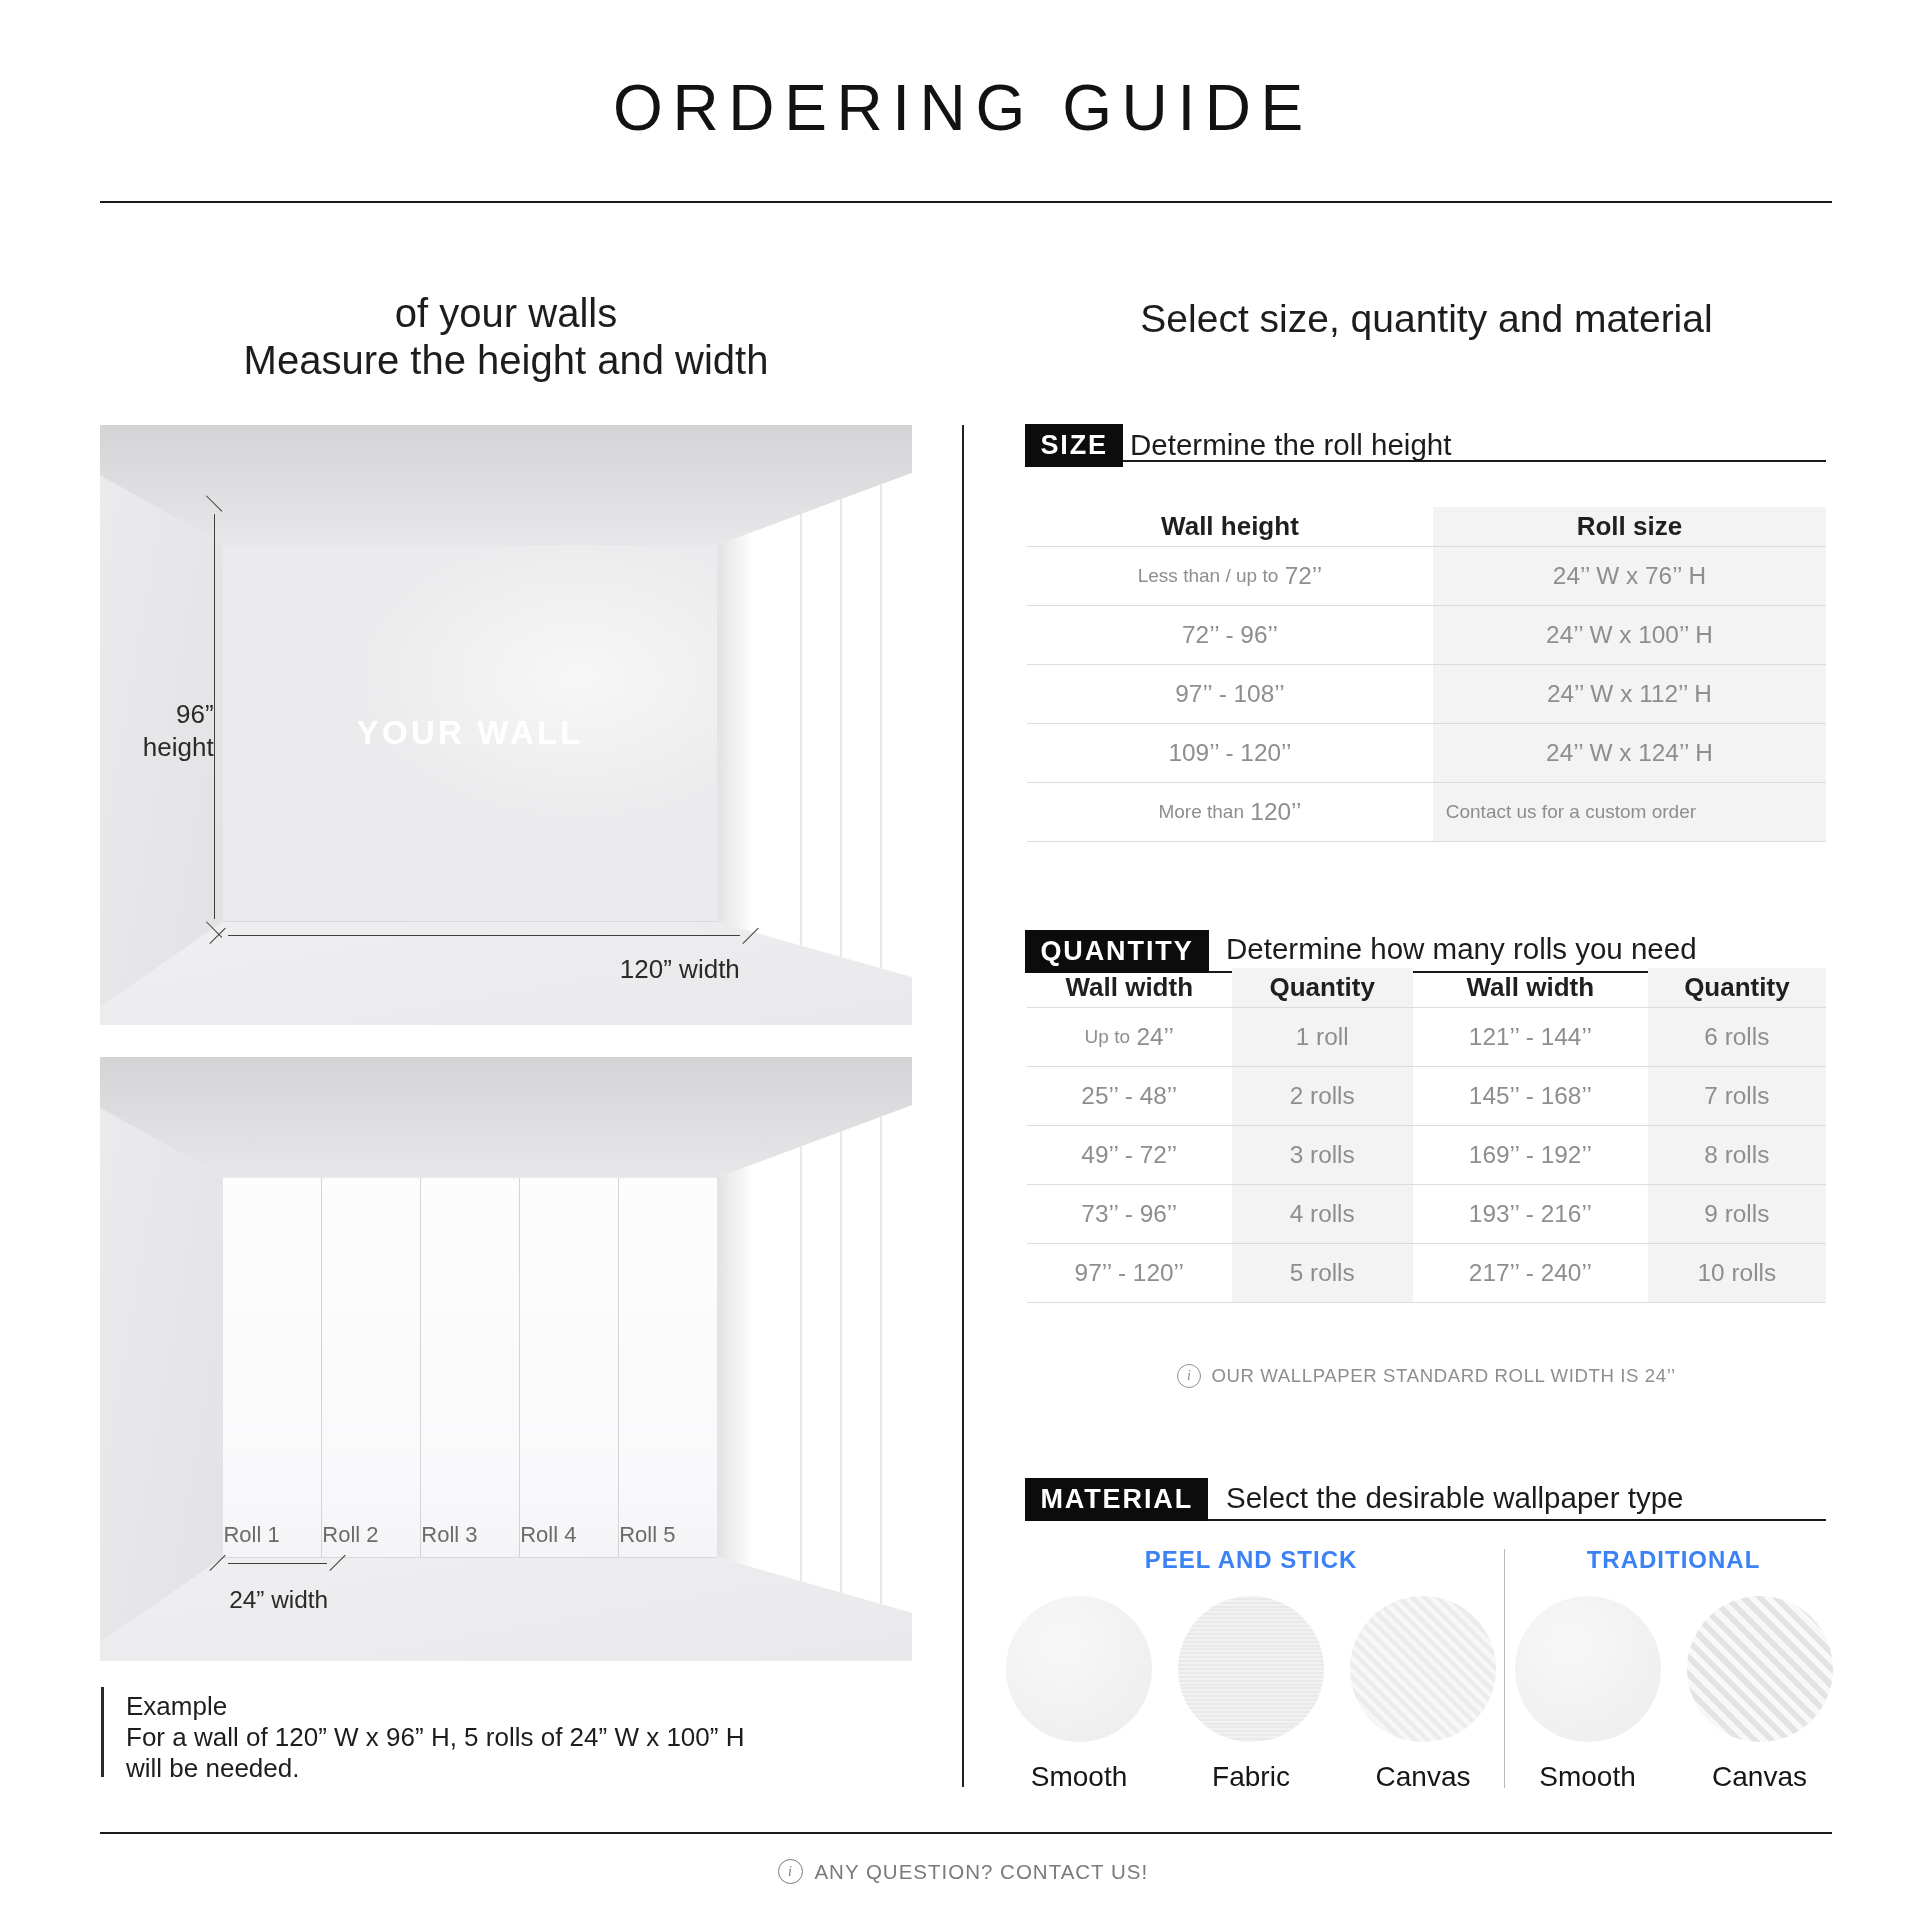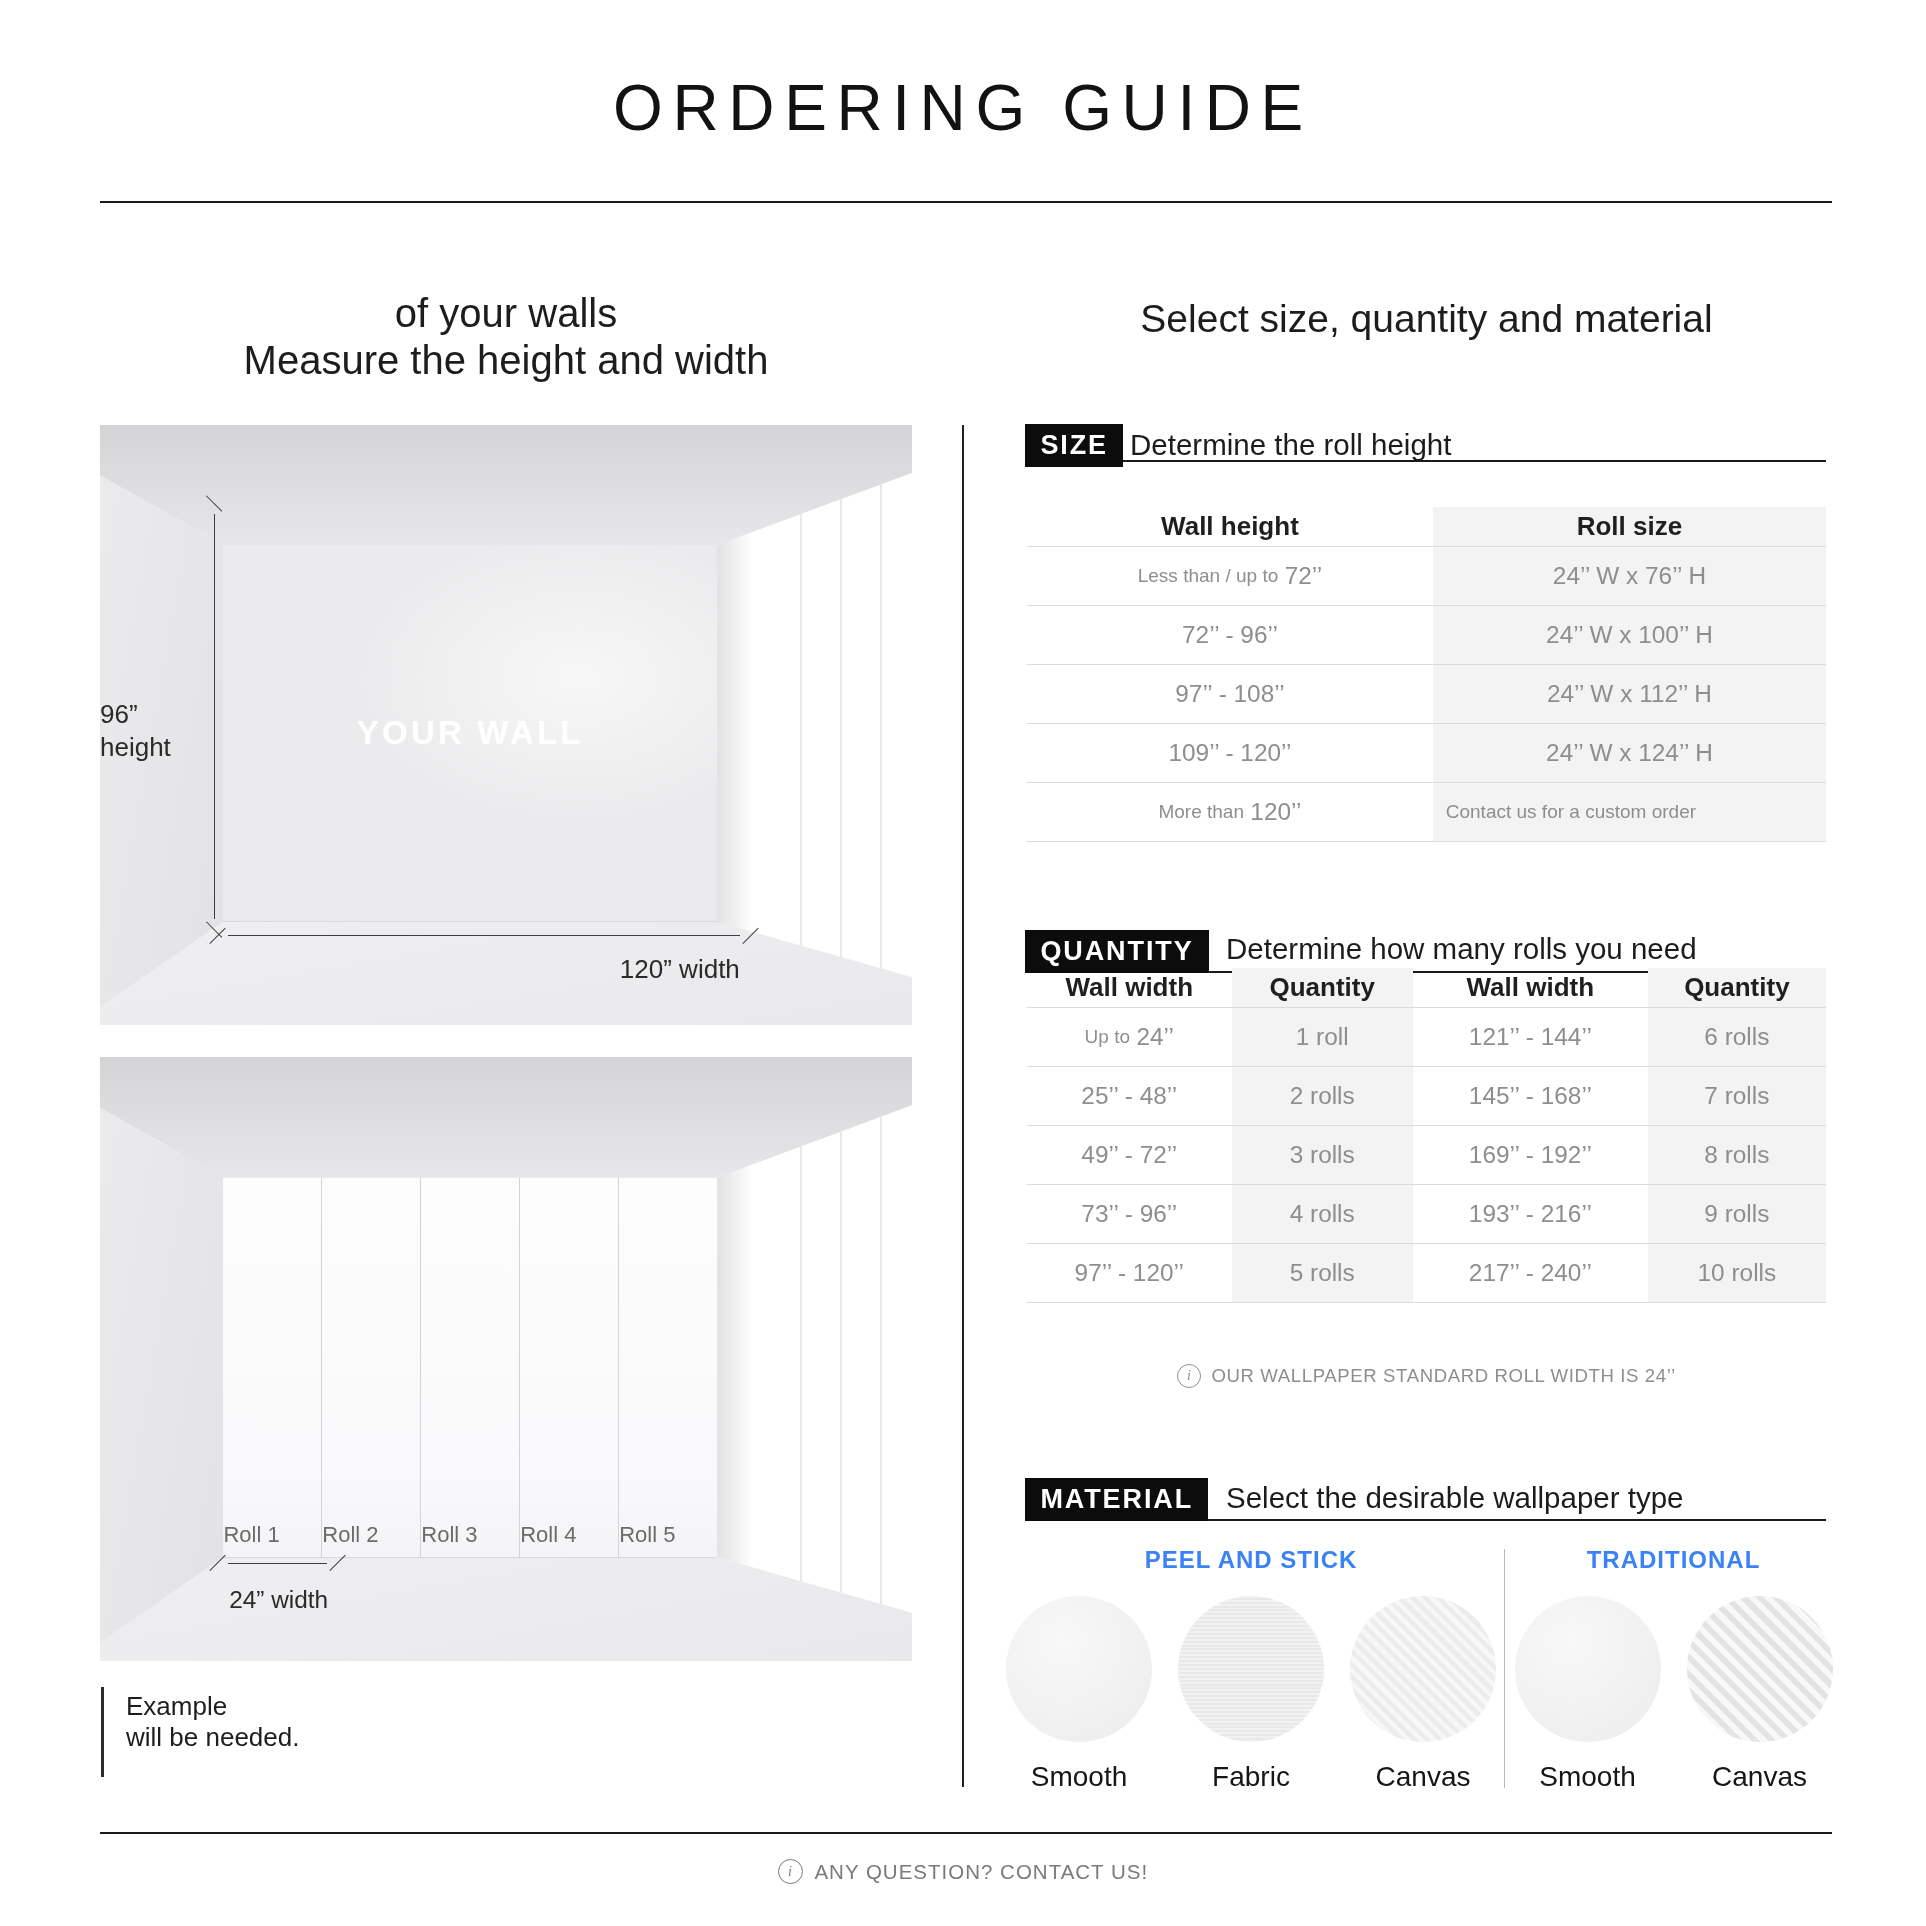--- a/index.html
+++ b/index.html
@@ -50,21 +50,21 @@
   .dim-v{left:14%;top:14.8%;width:1.3px;height:67.6%;}
   .dim-h{height:1.3px;}
   .dim-h1{left:15.8%;top:85%;width:63%;}
   .dim-h2{left:15.8%;top:83.7%;width:12.2%;}
   .tick{position:absolute;background:#3f3f3f;}
   .tick-vt{top:-11px;left:-10.3px;width:22px;height:1.3px;transform:rotate(45deg);}
   .tick-vb{bottom:-11px;left:-10.3px;width:22px;height:1.3px;transform:rotate(45deg);}
   .tick-hl{left:-11px;top:-10.3px;width:1.3px;height:22px;transform:rotate(45deg);}
   .tick-hr{right:-11px;top:-10.3px;width:1.3px;height:22px;transform:rotate(45deg);}
 
-  .height-label{left:0;top:45.5%;width:14%;text-align:left;font-size:26px;line-height:33px;color:#2a2a2a;}
+  .height-label{left:0;top:45.5%;width:14%;text-align:right;font-size:26px;line-height:33px;color:#2a2a2a;}
   .width-label1{left:15.8%;top:88.2%;width:63%;text-align:right;font-size:26px;color:#2a2a2a;}
   .width-label2{left:4%;top:87.6%;width:36%;text-align:center;font-size:24.4px;color:#2a2a2a;}
 
   .panels{left:15.2%;top:20%;width:60.8%;height:62.8%;display:flex;}
   .panel{flex:1;position:relative;border-right:1.3px solid #d4d4d6;
       background:linear-gradient(180deg,#fdfdfe 0%,#f9f9fb 80%,#f4f4f6 100%);}
   .panel:last-child{border-right:none;}
   .panel-label{position:absolute;bottom:9px;left:0;width:100%;text-align:left;
       font-size:22px;color:#6b6b6b;}
 
@@ -346,20 +346,21 @@
       <div class="swatch">
         <div class="circle tex-canvas2"></div>
         <div class="swatch-label">Canvas</div>
       </div>
     </div>
   </div>
 
   <div class="abs example-bar"></div>
   <div class="abs example">
     <div>Example</div>
+    <div>For a wall of 120” W x 96” H, 5 rolls of 24” W x 100” H</div>
     <div>will be needed.</div>
   </div>
 
   <div class="abs rule footer-rule"></div>
   <div class="abs footer">
     <span class="info-icon">i</span>
     <span>ANY QUESTION? CONTACT US!</span>
   </div>
 
 </div>

